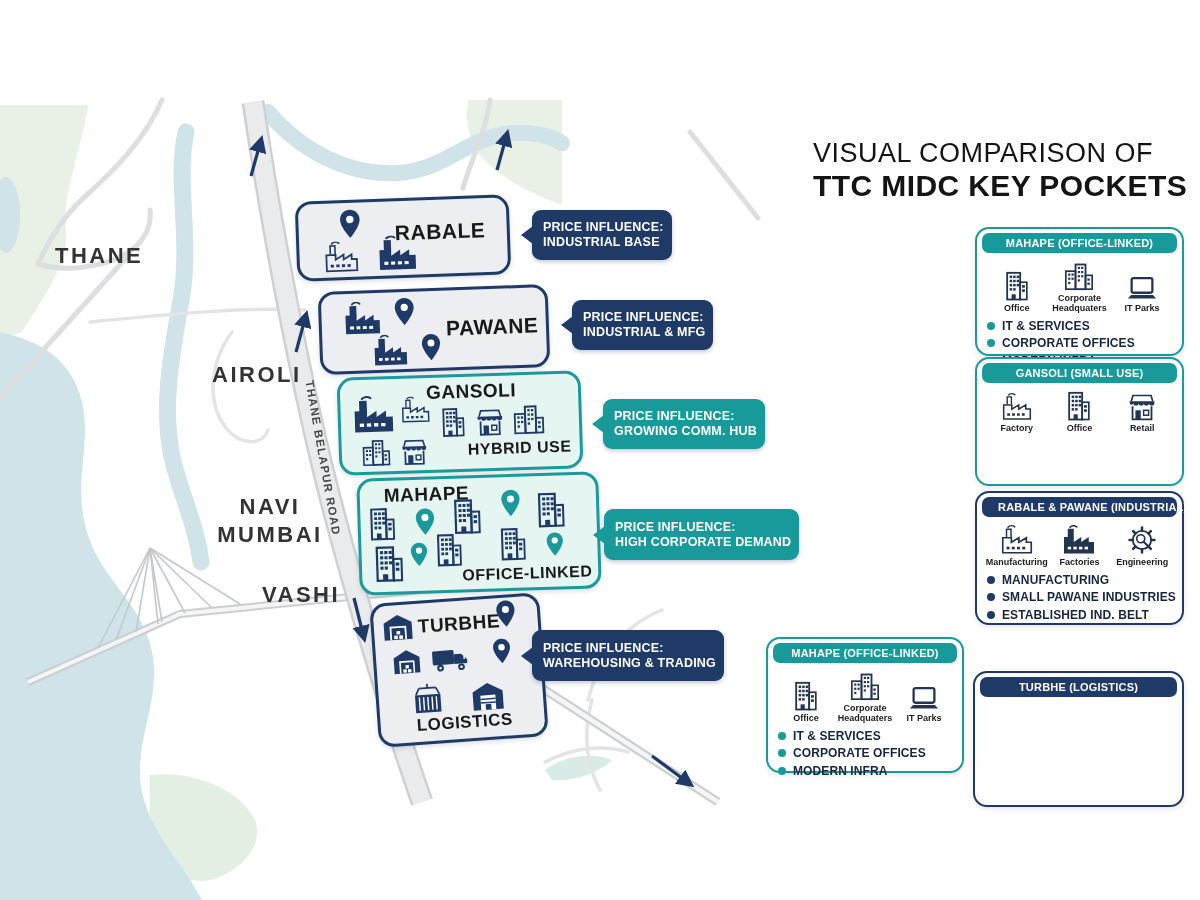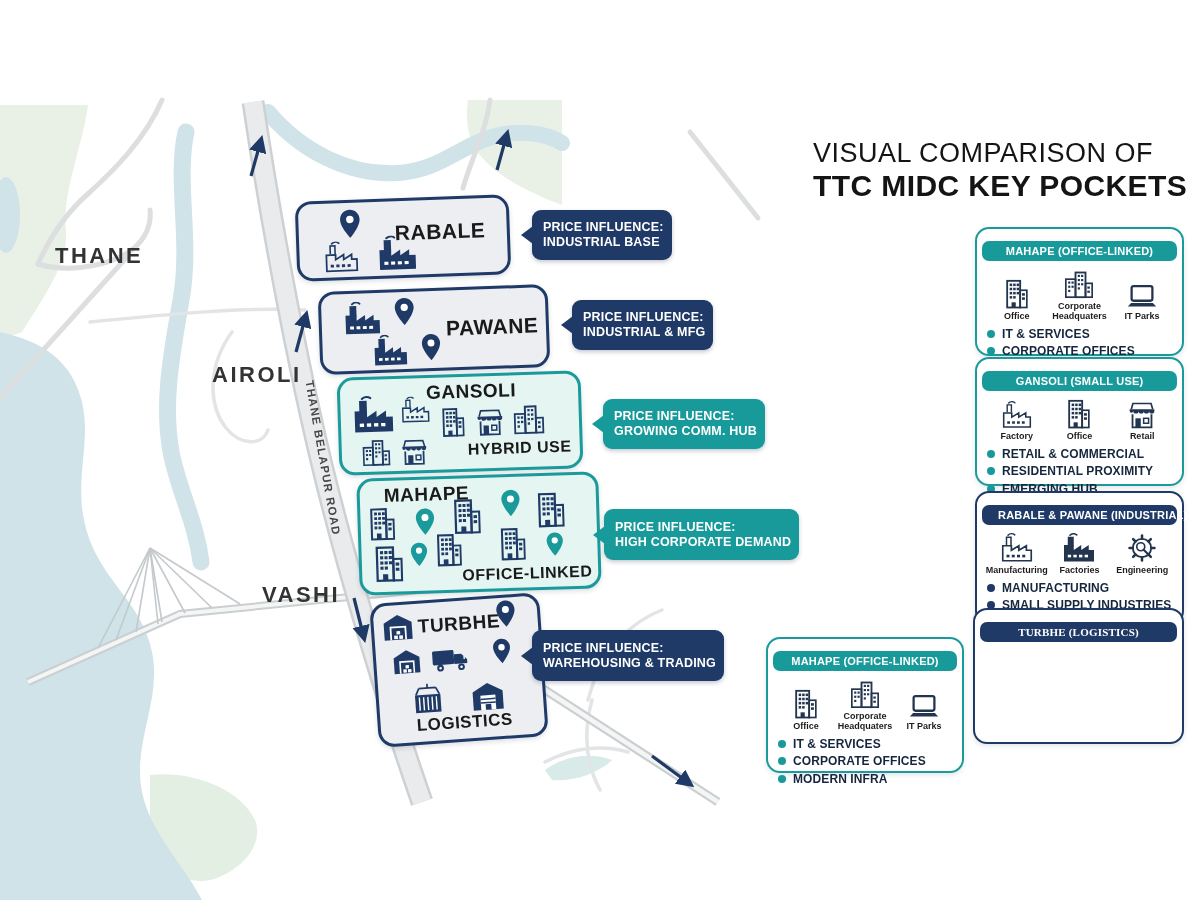--- a/index.html
+++ b/index.html
@@ -37,21 +37,21 @@
 
   
   .title{position:absolute;left:813px;top:138px;width:420px;color:#141414;}
   .title .t1{font-size:27px;font-weight:500;letter-spacing:.5px;}
   .title .t2{font-size:30px;font-weight:800;letter-spacing:.4px;}
 
   
   .card{position:absolute;background:#fff;border-radius:14px;box-shadow:0 2px 5px rgba(20,40,70,.12);}
   .card.teal{border:2.5px solid #1B9A9B;}
   .card.navy{border:2.5px solid #1F3A66;}
-  .card-header{margin:12px 5px 2px;border-radius:7px;color:#fff;font-weight:800;font-size:11px;
+  .card-header{margin:4px 5px 2px;border-radius:7px;color:#fff;font-weight:800;font-size:11px;
          text-align:center;padding:4px 16px;letter-spacing:.2px;white-space:nowrap;}
   .card.teal .card-header{background:#189A9B;}
   .card.navy .card-header{background:#1F3A66;}
   .icon-row{display:flex;justify-content:space-between;align-items:flex-end;padding:6px 9px 0;}
   .icon-cell{display:flex;flex-direction:column;align-items:center;width:33%;color:#22344e;}
   .icon-cap{font-size:9px;font-weight:700;color:#1c1c1c;text-align:center;line-height:1.1;margin-top:3px;}
   .bullets{list-style:none;margin:5px 0 0;padding:0 4px 0 10px;}
   .bullets li{display:flex;align-items:center;gap:7px;margin:3.5px 0;font-size:12px;
          font-weight:800;color:#16263E;letter-spacing:.1px;white-space:nowrap;}
   .dot{width:8px;height:8px;border-radius:50%;flex:0 0 auto;}
@@ -284,20 +284,22 @@
       <line x1="251" y1="176" x2="261" y2="140" marker-end="url(#arrow)"></line>
       <line x1="296" y1="352" x2="306" y2="315" marker-end="url(#arrow)"></line>
       <line x1="497" y1="170" x2="507" y2="134" marker-end="url(#arrow)"></line>
       <line x1="354" y1="598" x2="364" y2="638" marker-end="url(#arrow)"></line>
       <line x1="652" y1="756" x2="690" y2="784" marker-end="url(#arrow)"></line>
     </g>
   </svg>
 
   <div class="maplabel" style="left:55px;top:243px;">THANE</div>
   <div class="maplabel" style="left:212px;top:362px;">AIROLI</div>
+  <div class="maplabel prelines" style="left:205px;top:493px;width:130px;">NAVI
+MUMBAI</div>
   <div class="maplabel" style="left:262px;top:582px;">VASHI</div>
   <div class="roadlabel">THANE BELAPUR ROAD</div>
 
   <div class="pocket navy" style="left:296px;top:198px;width:208px;height:74px;transform:rotate(-2deg);">
     <span class="pk-ic ic-navy" style="left:40px;top:6px;">
         <svg width="23" height="30">
           <use href="#sym-pin"></use>
         </svg>
       </span>
     <div class="pk-label" style="left:96px;top:20px;font-size:21px;">RABALE</div>
@@ -560,34 +562,20 @@
           </svg>
           <div class="icon-cap">Office</div>
         </div>
       <div class="icon-cell">
           <svg width="30" height="28">
             <use href="#sym-retail"></use>
           </svg>
           <div class="icon-cap">Retail</div>
         </div>
     </div>
-    <ul class="bullets">
-      <li>
-          <span class="dot"></span>
-          <span>RETAIL &amp; COMMERCIAL</span>
-        </li>
-      <li>
-          <span class="dot"></span>
-          <span>RESIDENTIAL PROXIMITY</span>
-        </li>
-      <li>
-          <span class="dot"></span>
-          <span>EMERGING HUB</span>
-        </li>
-    </ul>
   </div>
 
   <div class="card navy" style="left:975px;top:491px;width:205px;height:130px;">
     <div class="card-header">RABALE &amp; PAWANE (INDUSTRIAL)</div>
     <div class="icon-row">
       <div class="icon-cell">
           <svg width="36" height="30">
             <use href="#sym-factory-o"></use>
           </svg>
           <div class="icon-cap">Manufacturing</div>
@@ -605,21 +593,21 @@
           <div class="icon-cap">Engineering</div>
         </div>
     </div>
     <ul class="bullets">
       <li>
           <span class="dot"></span>
           <span>MANUFACTURING</span>
         </li>
       <li>
           <span class="dot"></span>
-          <span>SMALL SUPPLY INDUSTRIES</span>
+          <span>SMALL PAWANE INDUSTRIES</span>
         </li>
       <li>
           <span class="dot"></span>
           <span>ESTABLISHED IND. BELT</span>
         </li>
     </ul>
   </div>
 
   <div class="card teal" style="left:766px;top:637px;width:194px;height:132px;">
     <div class="card-header">MAHAPE (OFFICE-LINKED)</div>
@@ -652,17 +640,17 @@
           <span class="dot"></span>
           <span>CORPORATE OFFICES</span>
         </li>
       <li>
           <span class="dot"></span>
           <span>MODERN INFRA</span>
         </li>
     </ul>
   </div>
 
-  <div class="card navy" style="left:973px;top:608px;width:207px;height:132px;font-family:Liberation Serif, serif;">
+  <div class="card navy" style="left:973px;top:671px;width:207px;height:132px;">
     <div class="card-header">TURBHE (LOGISTICS)</div>
   </div>
 
 </div>
 
 </body></html>

